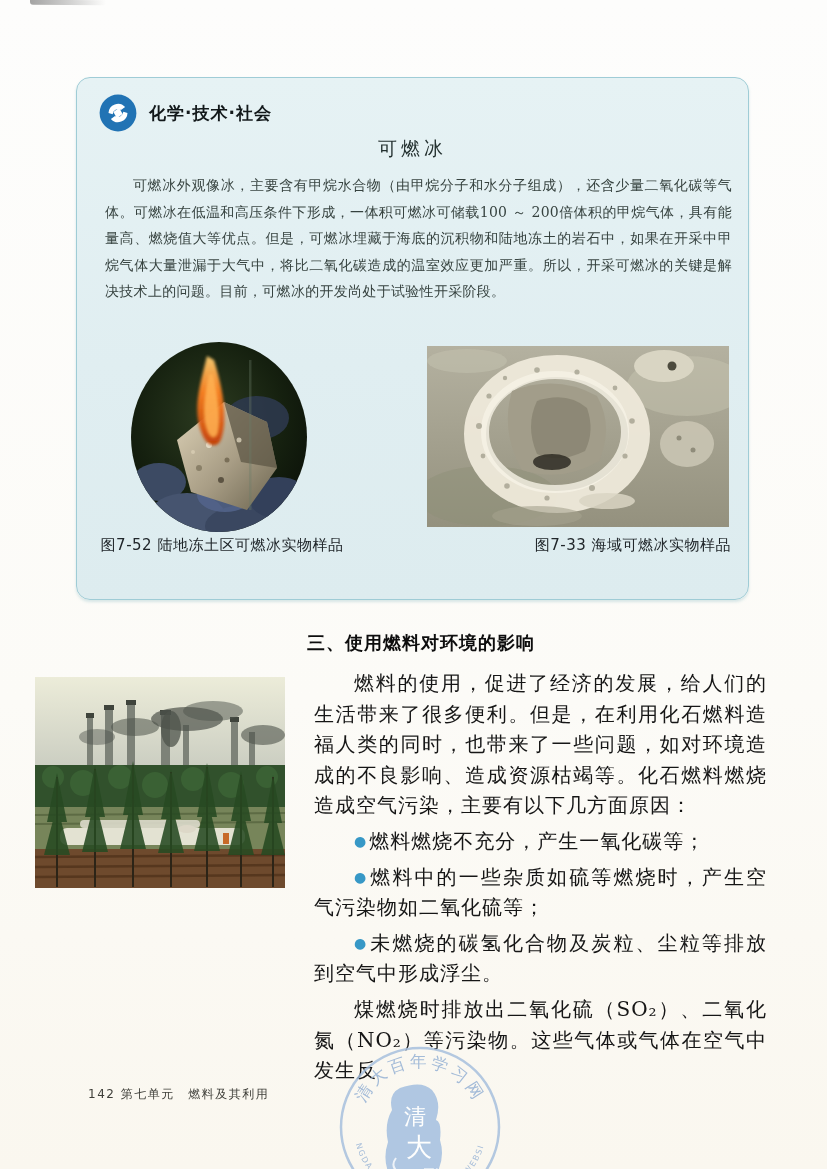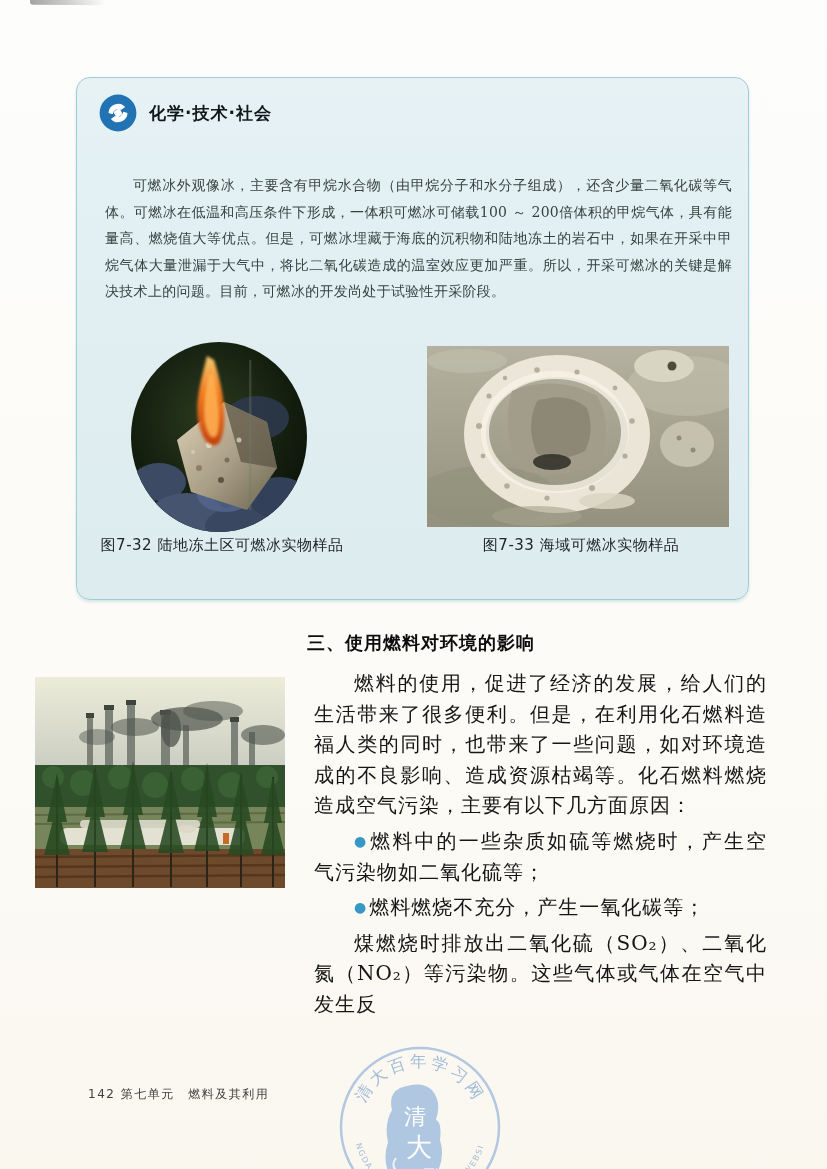--- a/index.html
+++ b/index.html
@@ -33,21 +33,21 @@
   .cts-body{
     position:absolute; left:28px; top:94px; width:627px;
     font-family:"DejaVu Serif","Liberation Serif",serif;
     font-size:14px; line-height:26.6px; color:#36423f;
     text-align:justify; text-indent:2em; letter-spacing:.3px;
   }
   .fig32{position:absolute; left:52px; top:262px; width:180px; height:195px;}
   .fig33{position:absolute; left:350px; top:268px; width:302px; height:181px;}
   .cts-captions{position:absolute; left:0; top:458px; width:671px; font-size:15px; color:#20262a;}
   .cap-32{position:absolute; left:14px; width:262px; text-align:center; letter-spacing:.5px;}
-  .cap-33{position:absolute; left:354px; width:300px; text-align:center; letter-spacing:.5px;}
+  .cap-33{position:absolute; left:354px; width:300px; text-align:right; letter-spacing:.5px;}
   
   .section-heading{
     position:absolute; left:307px; top:631px;
     font-size:18px; font-weight:bold; color:#0d0d0d; letter-spacing:1px;
   }
   .text-col{
     position:absolute; left:314px; top:668px; width:453px;
     font-size:20px; line-height:30.6px; letter-spacing:1px;
     text-align:justify; color:#161616;
     font-family:"DejaVu Serif","Liberation Serif",serif;
@@ -78,20 +78,21 @@
     <div class="cts-header">
       <svg class="cts-icon" viewBox="0 0 32 32">
         <circle cx="16" cy="16" r="15.5" fill="#2173b4"></circle>
         <path d="M8,16 a8,8 0 0 1 14,-5 l-3.5,2.5 a4.5,4.5 0 0 0 -7,3.5 z" fill="#ffffff"></path>
         <path d="M24,16 a8,8 0 0 1 -14,5 l3.5,-2.5 a4.5,4.5 0 0 0 7,-3.5 z" fill="#ffffff"></path>
         <path d="M16,11.5 l4,4.5 -4,4.5 -4,-4.5 z" fill="#ffffff" transform="rotate(12 16 16)"></path>
       </svg>
       <span class="cts-header-label">化学·技术·社会</span>
     </div>
 
+    <div class="cts-title">可燃冰</div>
 
     <div class="cts-body">可燃冰外观像冰，主要含有甲烷水合物（由甲烷分子和水分子组成），还含少量二氧化碳等气体。可燃冰在低温和高压条件下形成，一体积可燃冰可储载100 ～ 200倍体积的甲烷气体，具有能量高、燃烧值大等优点。但是，可燃冰埋藏于海底的沉积物和陆地冻土的岩石中，如果在开采中甲烷气体大量泄漏于大气中，将比二氧化碳造成的温室效应更加严重。所以，开采可燃冰的关键是解决技术上的问题。目前，可燃冰的开发尚处于试验性开采阶段。</div>
 
     <svg class="fig32" viewBox="0 0 180 195">
       <defs>
         <radialGradient id="g32bg" cx="45%" cy="40%" r="70%">
           <stop offset="0%" stop-color="#2c3b20"></stop>
             <stop offset="60%" stop-color="#15200f"></stop>
             <stop offset="100%" stop-color="#0a0f08"></stop>
         </radialGradient>
@@ -167,21 +168,21 @@
       <ellipse cx="237" cy="20" rx="30" ry="16" fill="#d9d5c3"></ellipse>
       <circle cx="245" cy="20" r="4.5" fill="#4d4b3e"></circle>
       <ellipse cx="260" cy="98" rx="27" ry="23" fill="#c7c3b1" opacity=".95"></ellipse>
       <circle cx="252" cy="92" r="2.5" fill="#8f8c7a"></circle>
         <circle cx="266" cy="104" r="2.5" fill="#8f8c7a"></circle>
       <ellipse cx="180" cy="155" rx="28" ry="8" fill="#d9d5c3" opacity=".85"></ellipse>
       <ellipse cx="110" cy="170" rx="45" ry="10" fill="#a5a18d" opacity=".6"></ellipse>
     </svg>
 
     <div class="cts-captions">
-      <div class="cap-32">图7-32  陆地冻土区可燃冰实物样品</div>
+      <div class="cap-32">图7-52  陆地冻土区可燃冰实物样品</div>
       <div class="cap-33">图7-33  海域可燃冰实物样品</div>
     </div>
   </div>
 
   <svg class="fig34" viewBox="0 0 250 211">
     <defs>
       <linearGradient id="g34sky" x1="0" y1="0" x2="0" y2="1">
         <stop offset="0%" stop-color="#ececе6"></stop>
           <stop offset="0%" stop-color="#ececd9"></stop>
           <stop offset="100%" stop-color="#c9ccc0"></stop>
@@ -261,22 +262,23 @@
         <path d="M193,178 L206,126 L219,178 Z"></path>
       <path d="M229,146 L238,98 L247,146 Z"></path>
         <path d="M226,178 L238,130 L250,178 Z"></path>
     </g>
   </svg>
 
   <div class="section-heading">三、使用燃料对环境的影响</div>
 
   <div class="text-col">
     <p>燃料的使用，促进了经济的发展，给人们的生活带来了很多便利。但是，在利用化石燃料造福人类的同时，也带来了一些问题，如对环境造成的不良影响、造成资源枯竭等。化石燃料燃烧造成空气污染，主要有以下几方面原因：</p>
+    <p class="bullet"><span class="dot">●</span><span>燃料燃烧不充分，产生一氧化碳等；</span></p>
     <p class="bullet"><span class="dot">●</span><span>燃料中的一些杂质如硫等燃烧时，产生空气污染物如二氧化硫等；</span></p>
-    <p class="bullet"><span class="dot">●</span><span>燃料燃烧不充分，产生一氧化碳等；</span></p>
+    <p class="bullet"><span class="dot">●</span><span>未燃烧的碳氢化合物及炭粒、尘粒等排放到空气中形成浮尘。</span></p>
     <p>煤燃烧时排放出二氧化硫（SO₂）、二氧化氮（NO₂）等污染物。这些气体或气体在空气中发生反</p>
   </div>
 
   <div class="footer">142 第七单元　燃料及其利用</div>
 
   <svg class="watermark" viewBox="0 0 180 129">
     <circle cx="90" cy="87" r="79" fill="none" stroke="#a4bedd" stroke-width="2.5" opacity=".9"></circle>
     <defs>
       <path id="wArcTop" d="M 33.6,66.5 A 60,60 0 0 1 146.4,66.5" fill="none"></path>
       <path id="wArcBot" d="M 25.6,103 A 66,66 0 0 0 154.4,103" fill="none"></path>

